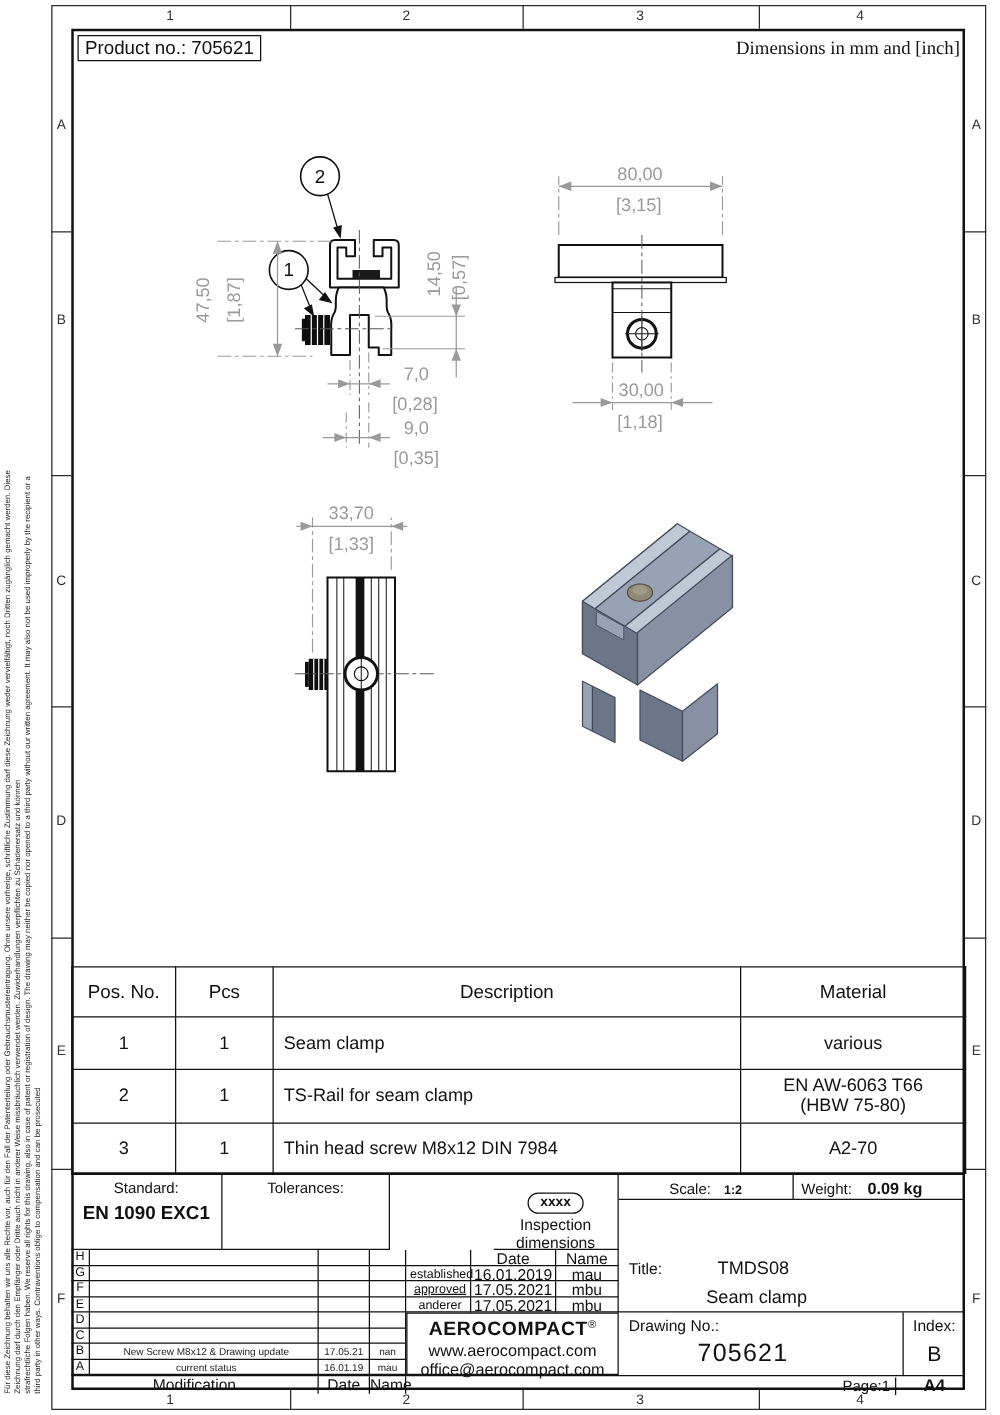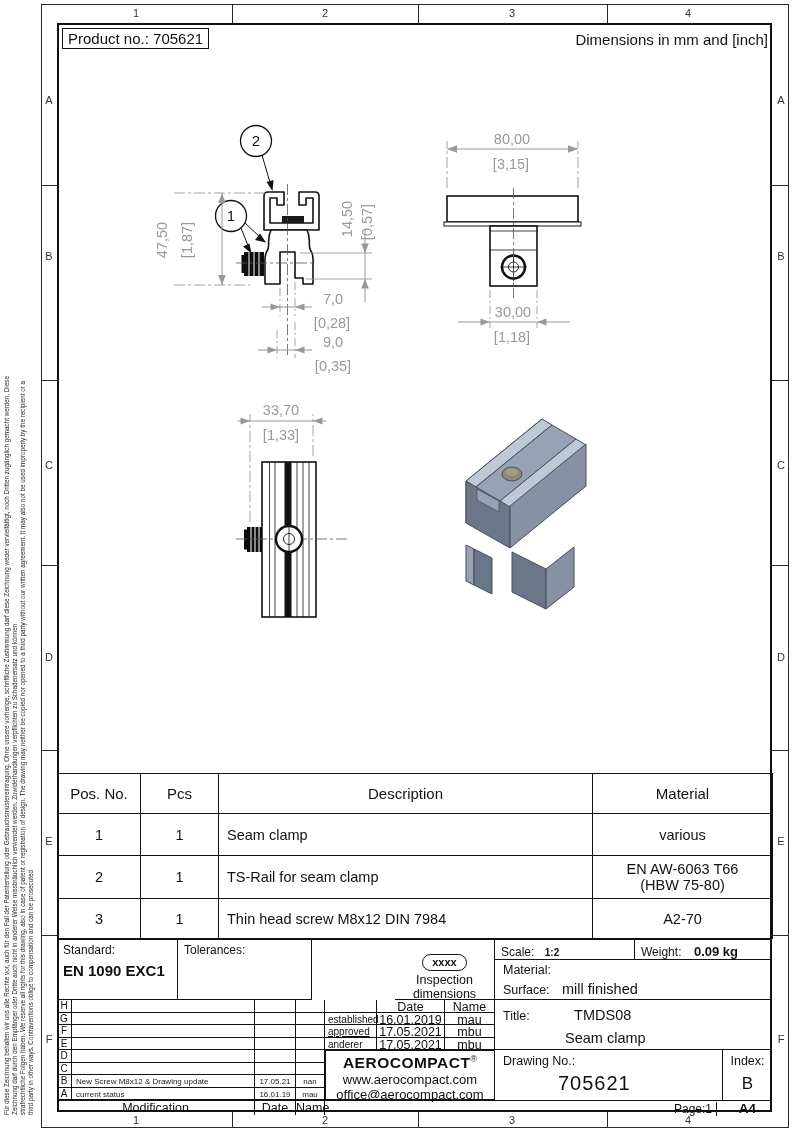--- a/index.html
+++ b/index.html
@@ -10,35 +10,35 @@
   }
   .abs { position:absolute; box-sizing:border-box; }
   
   .outer-border { border:1px solid #2a2a2a; }
   .inner-frame  { border:2px solid #111; }
   .rule-v { width:1px; background:#2a2a2a; }
   .rule-h { height:1px; background:#2a2a2a; }
   .gl { font-size:11px; color:#333; text-align:center; }
   
   .product-box { border:1.5px solid #111; font-size:15px; padding:1px 5px; white-space:nowrap; }
-  .units-note  { font-size:15px; white-space:nowrap; }
+  .units-note  { font-size:15px; white-space:nowrap;font-family:Liberation Serif, serif; }
   
   .side-note { transform:rotate(-90deg); transform-origin:0 0; width:745px;
                font-size:6.3px; line-height:8px; color:#222; }
   
   table.parts { border-collapse:collapse; table-layout:fixed; width:715px; }
   table.parts td, table.parts th { border:1.5px solid #111; font-weight:normal; overflow:hidden; }
   table.parts th { font-size:15px; }
   table.parts td { font-size:14.5px; }
   .cell-center { text-align:center; }
   .cell-left { text-align:left; padding-left:8px; }
   .mat-two { font-size:13.5px; line-height:16px; }
   
   .tb { border-top:2px solid #111; }
-  .tb-cell { border-right:1px solid #111; border-bottom:1px solid #111; }
+  .tb-cell { border-right:1px solid #111; border-bottom:1px solid #111;text-align:center; }
   .lbl  { font-size:12px; color:#111; }
   .lbl2 { font-size:12.5px; color:#111; }
   .val-b { font-weight:bold; }
   .pill { display:inline-block; border:1.3px solid #111; border-radius:9px;
           padding:0 9px; font-size:11px; font-weight:bold; line-height:15px; }
   .rev-cell { font-size:8px; color:#222; overflow:hidden; white-space:nowrap; }
   .appr-lbl { font-size:10px; }
   .appr-val { font-size:12.5px; text-align:center; }
   .company-name { font-size:15.5px; font-weight:bold; letter-spacing:.5px; }
   .company-line { font-size:13px; }
@@ -327,27 +327,20 @@
       <div class="lbl2">dimensions</div>
     </div>
     <div class="abs tb-cell" style="left:438px;top:0;width:140px;height:20px;padding:2px 6px;">
       <span class="lbl">Scale:</span>
       <span class="val-b" style="font-size:10px;margin-left:6px;">1:2</span>
     </div>
     <div class="abs" style="left:578px;top:0;width:137px;height:20px;padding:2px 6px;border-bottom:1px solid #111;">
       <span class="lbl">Weight:</span>
       <span class="val-b" style="font-size:13px;margin-left:8px;">0.09 kg</span>
     </div>
-    <div class="abs" style="left:438px;top:20px;width:277px;height:40px;padding:3px 8px;border-bottom:1px solid #111;">
-      <div class="lbl2">Material:</div>
-      <div style="margin-top:3px;">
-        <span class="lbl2">Surface:</span>
-        <span style="font-size:14.5px;margin-left:8px;">mill finished</span>
-      </div>
-    </div>
 
     <div>
 
       <div class="abs tb-cell" style="left:0;top:60px;width:15px;height:12.5px;text-align:center;font-size:10px;">H</div>
       <div class="abs tb-cell" style="left:15px;top:60px;width:183px;height:12.5px;"></div>
       <div class="abs tb-cell" style="left:198px;top:60px;width:41px;height:12.5px;"></div>
       <div class="abs tb-cell" style="left:239px;top:60px;width:29px;height:12.5px;"></div>
 
       <div class="abs tb-cell" style="left:0;top:72.5px;width:15px;height:12.5px;text-align:center;font-size:10px;">G</div>
       <div class="abs tb-cell" style="left:15px;top:72.5px;width:183px;height:12.5px;"></div>

